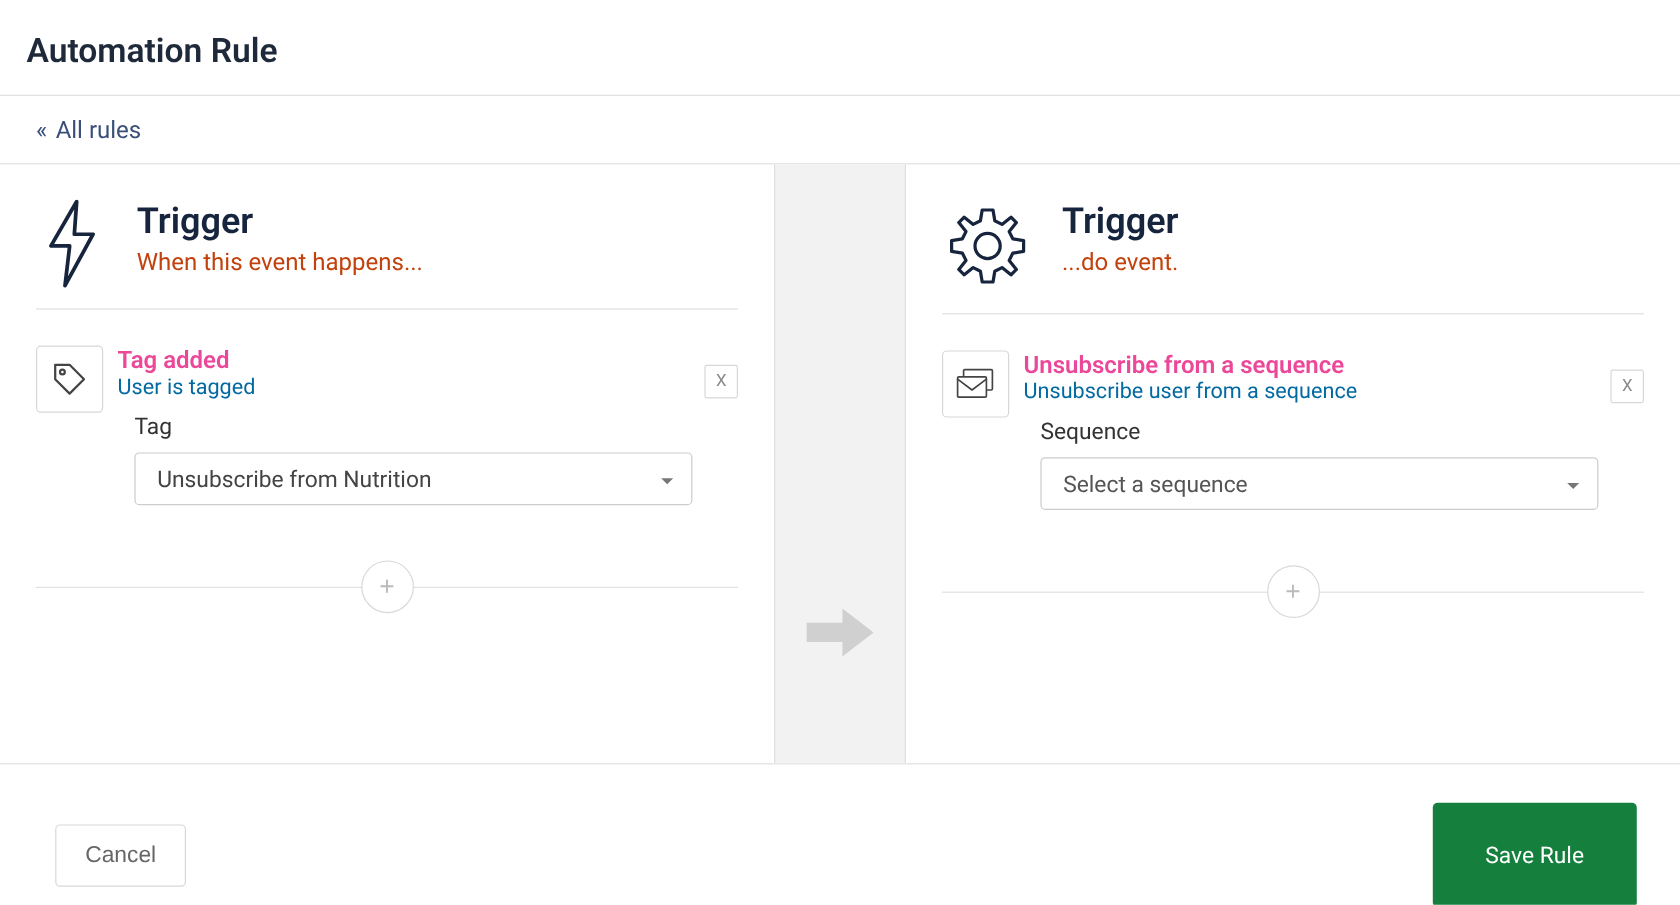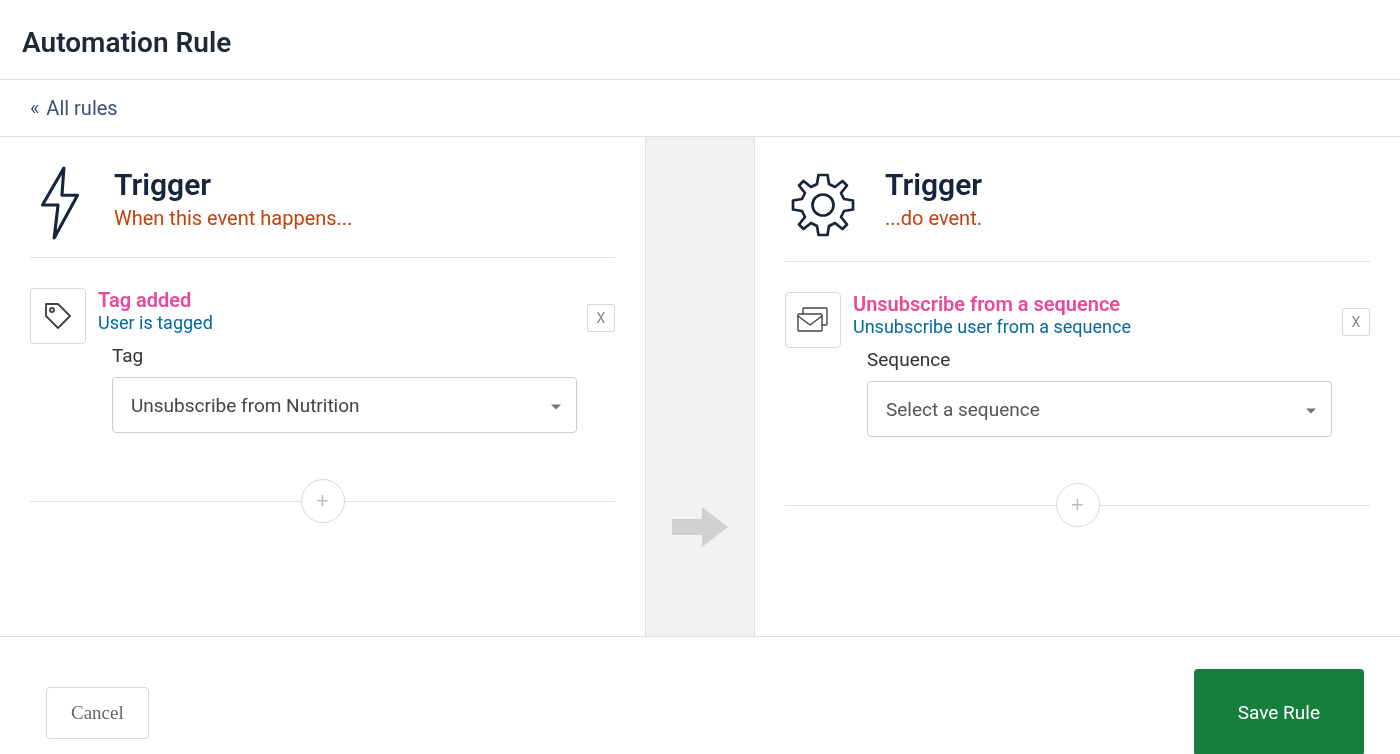--- a/index.html
+++ b/index.html
@@ -22,30 +22,30 @@
 
   .card { display:flex; gap: 12px; align-items: flex-start; margin-top: 30px; position: relative; }
   .card-icon { width: 56px; height: 56px; border: 1px solid #d8d8d8; border-radius: 4px; display:flex; align-items:center; justify-content:center; flex-shrink:0; color:#444; }
   .card-text { flex:1; }
   .card-title { font-size: 20px; font-weight: 600; color:#ec4899; }
   .card-sub { font-size: 18px; color:#0369a1; margin-top: 0px; }
   .remove-btn { position:absolute; right:0; top:16px; width:28px; height:28px; border:1px solid #d8d8d8; border-radius:2px; background:#fff; display:flex; align-items:center; justify-content:center; font-size:14px; color:#888; cursor:pointer; font-family: inherit; }
 
   .field { padding-left: 82px; }
   .field-label { font-size: 19px; color:#333; margin-bottom: 10px; }
-  .select { width: 100%; max-width: 465px; height: 56px; border: 1px solid #ccc; border-radius: 4px; padding: 0 40px 0 18px; font-size: 19px; color:#444; background:#fff; display:flex; align-items:center; position:relative; cursor:pointer; }
+  .select { width: 100%; max-width: 465px; height: 44px; border: 1px solid #ccc; border-radius: 4px; padding: 0 40px 0 18px; font-size: 19px; color:#444; background:#fff; display:flex; align-items:center; position:relative; cursor:pointer; }
   .select .caret { position:absolute; right:14px; top:50%; transform:translateY(-50%); color:#777; }
   .select.muted { color:#555; }
 
   .add-divider { position: relative; margin-top: 46px; height: 44px; }
   .add-divider::before { content:""; position:absolute; left:0; right:0; top:50%; border-top:1px solid #e0e0e0; }
   .add-btn { position:absolute; left:50%; top:50%; transform:translate(-50%,-50%); width:44px; height:44px; border-radius:50%; border:1px solid #d8d8d8; background:#fff; color:#bbb; display:flex; align-items:center; justify-content:center; cursor:pointer; font-size:22px; font-weight:300; }
 
   .footer { display:flex; justify-content:space-between; align-items:center; padding: 32px 36px 32px 46px; }
-  .btn-cancel { border:1px solid #d8d8d8; background:#fff; color:#666; font-size:19px; padding: 14px 24px; border-radius:4px; cursor:pointer; font-family:Liberation Serif, serif; }
+  .btn-cancel { border:1px solid #d8d8d8; background:#fff; color:#666; font-size:19px; padding: 14px 24px; border-radius:4px; cursor:pointer; font-family:Liberation Sans, sans-serif; }
   .btn-save { border:none; background:#15803d; color:#fff; font-size:19px; padding: 32px 44px; border-radius:4px; cursor:pointer; font-family:inherit; }
 </style>
 </head>
 <body>
 
 <div class="page-title">Automation Rule</div>
 
 <div class="breadcrumb-bar">
   <a href="#" class="breadcrumb-link">
     <span class="chevrons">«</span>

